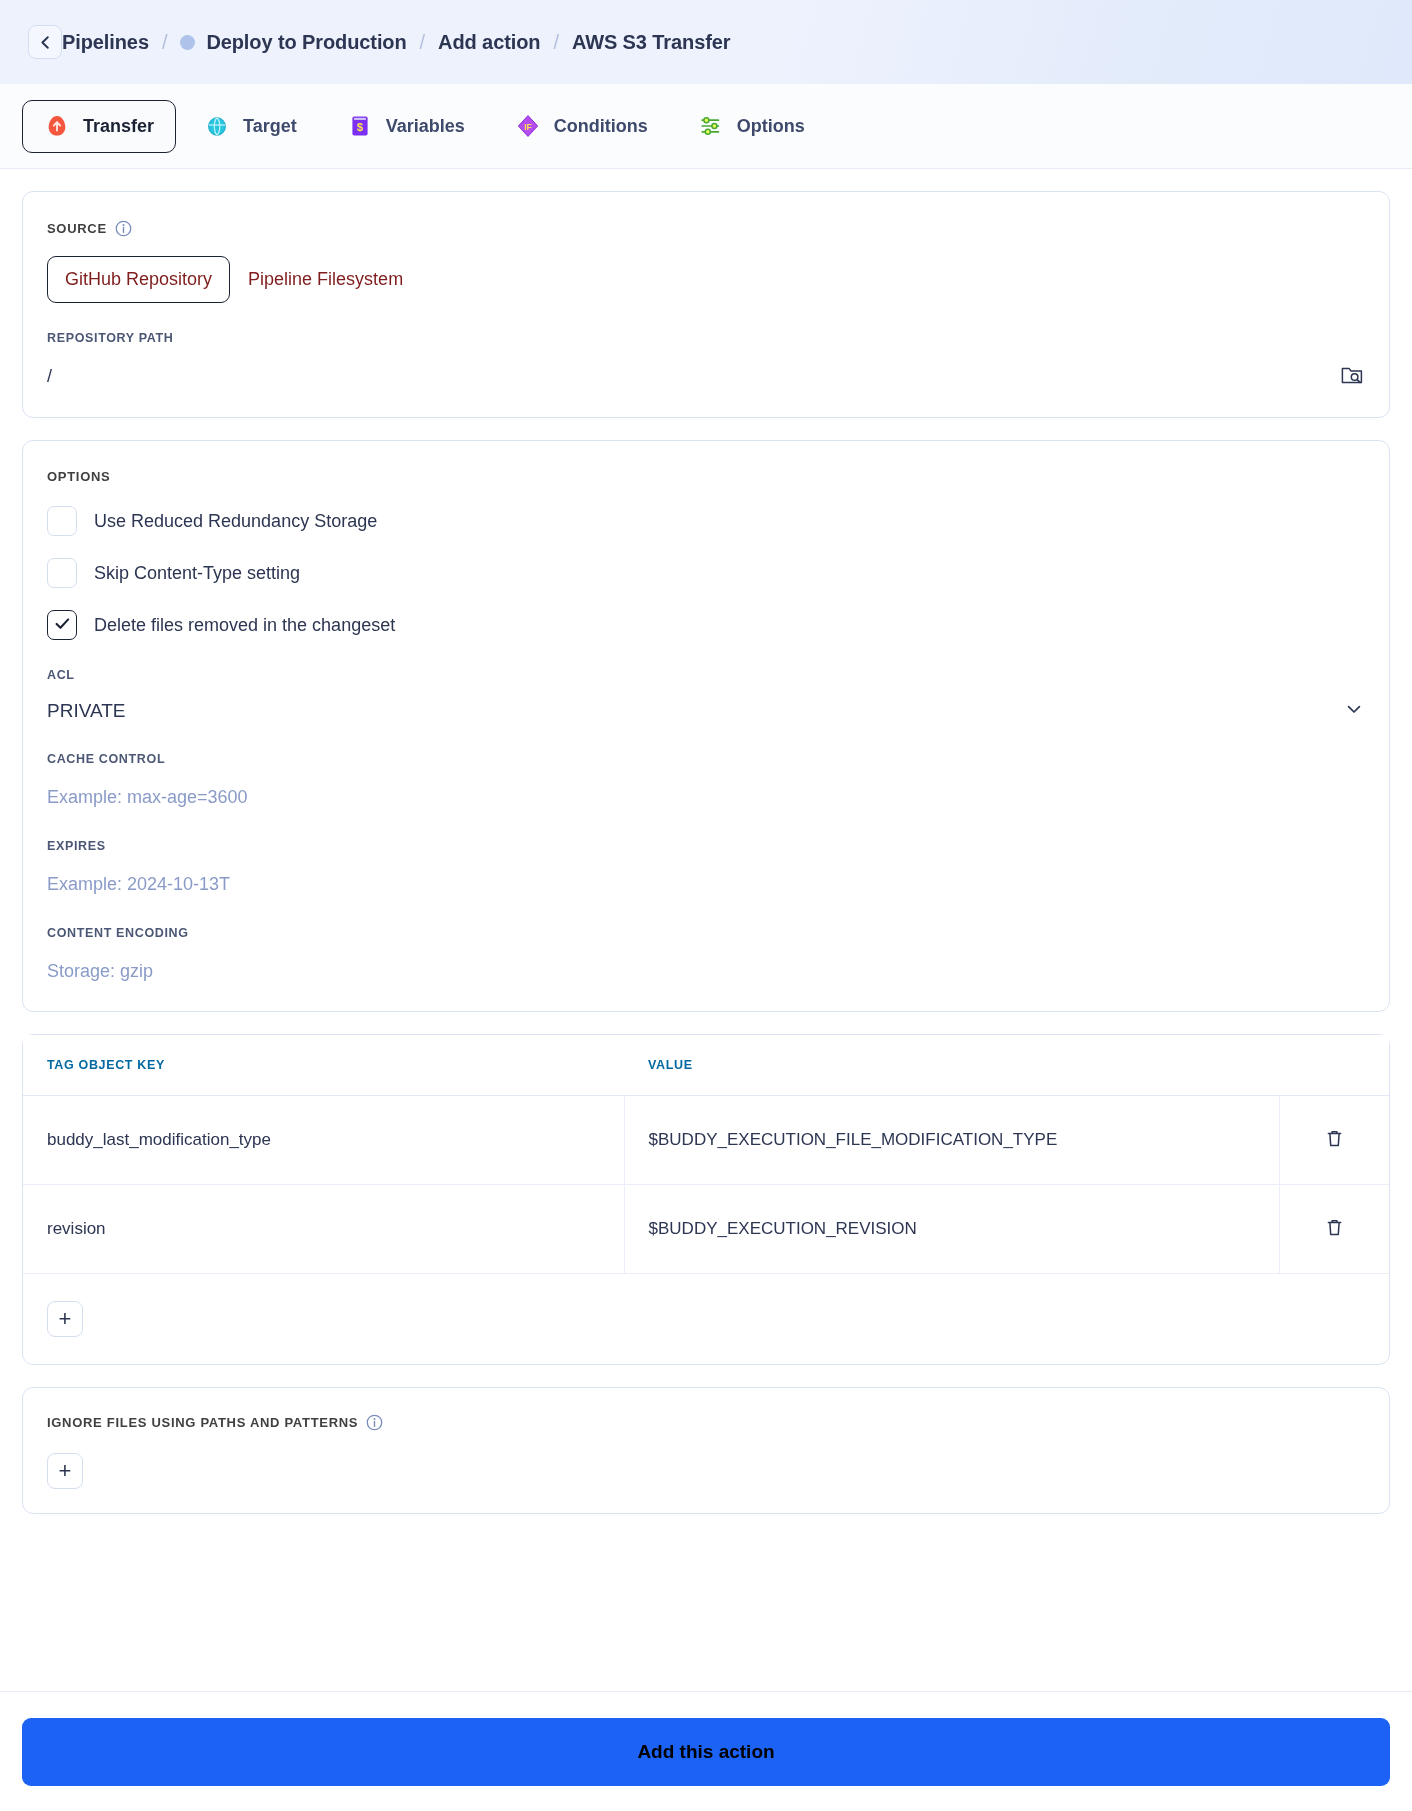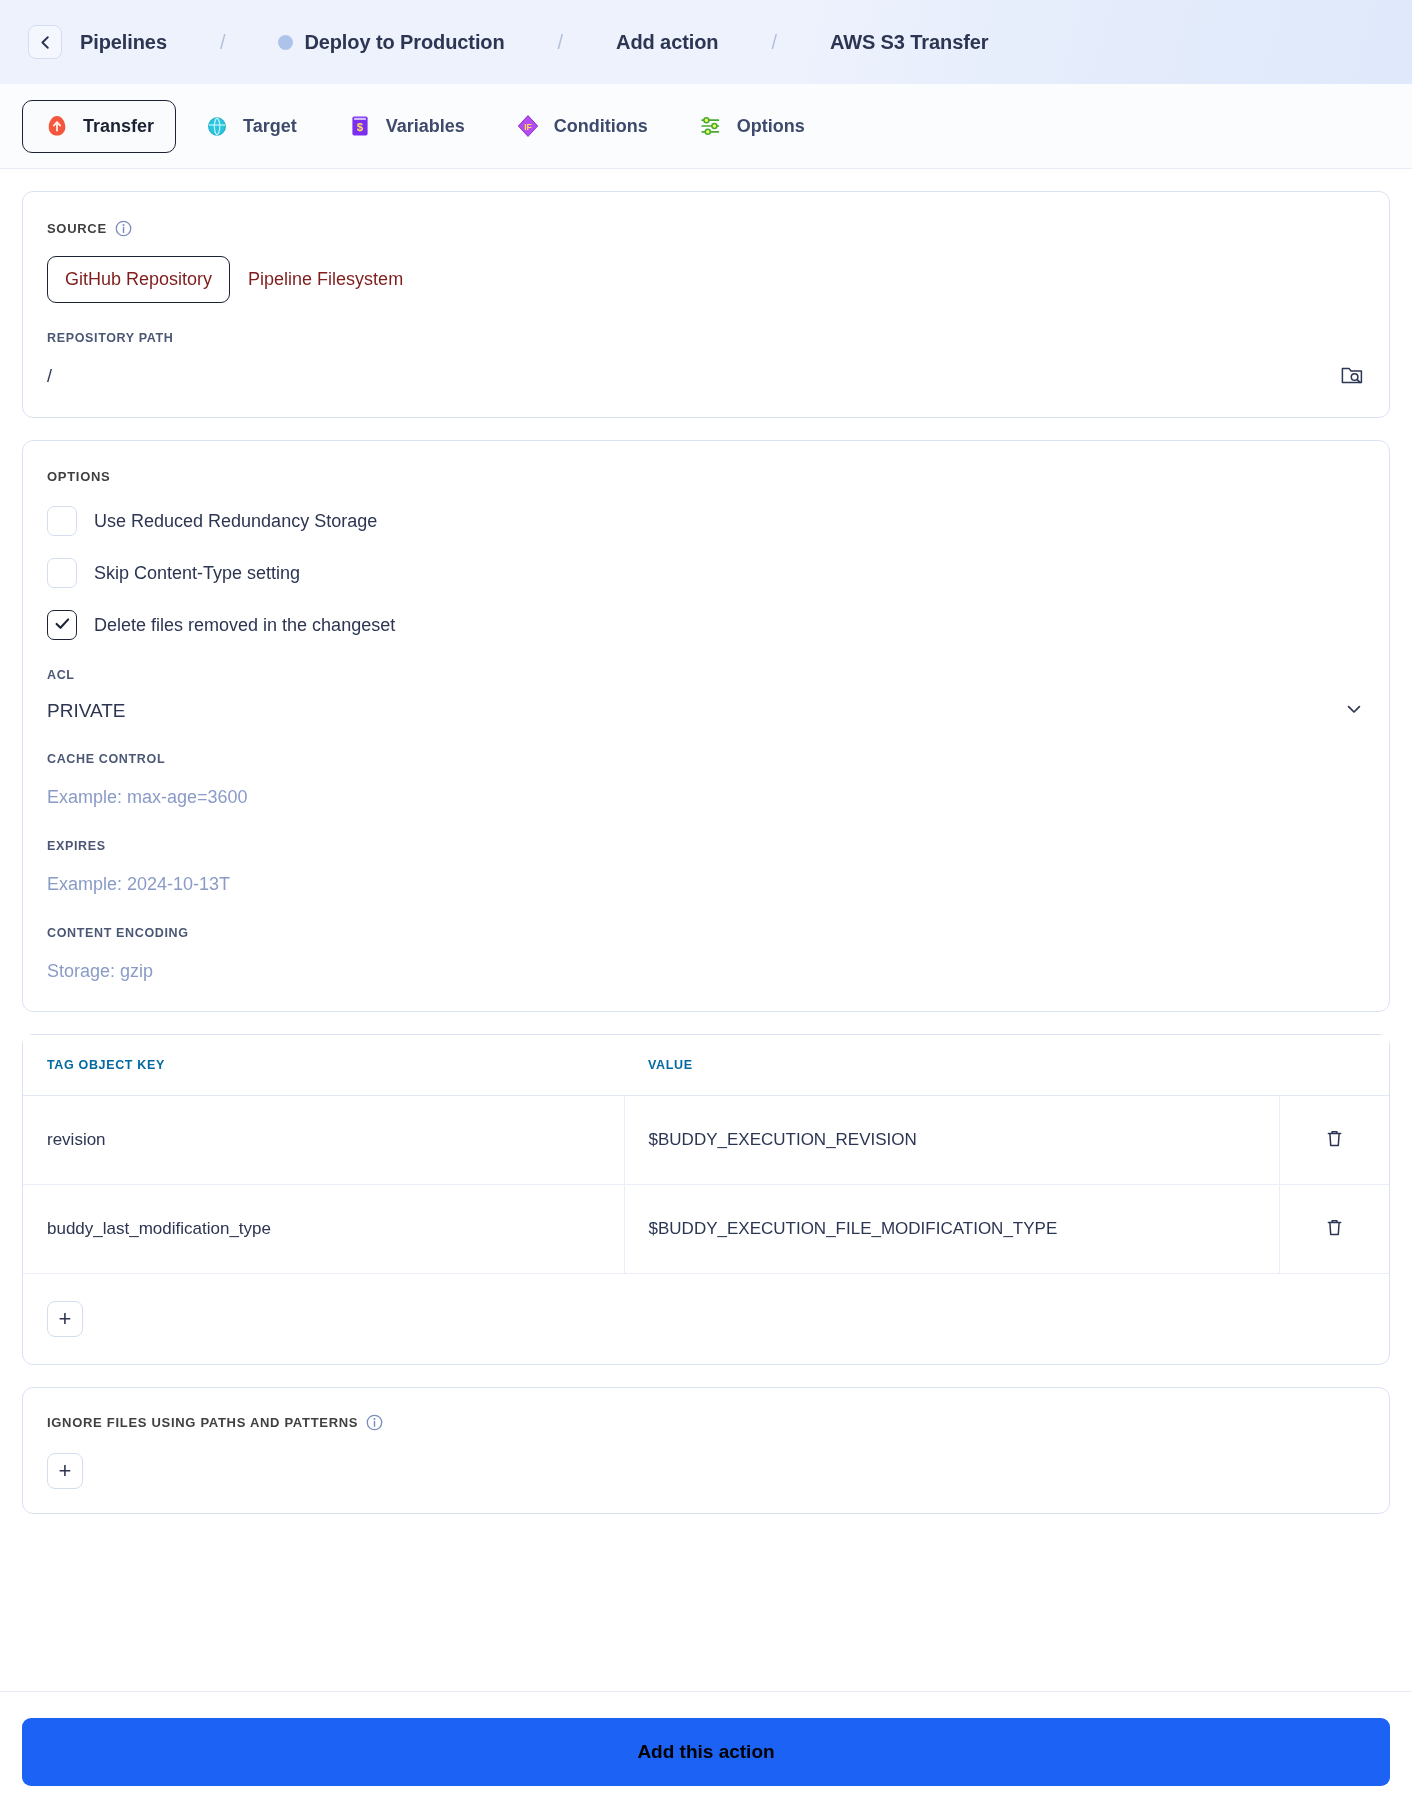--- a/index.html
+++ b/index.html
@@ -43,27 +43,25 @@
     align-items: center;
     justify-content: center;
     cursor: pointer;
     flex: none;
   }
   .back-btn svg { display: block; }
 
   .crumbs {
     display: flex;
     align-items: flex-end;
-    margin-left: 18px;
     font-size: 20px;
     font-weight: 700;
     color: #2c3552;
     letter-spacing: -0.1px;
     white-space: nowrap;
-    gap: 40px;
   }
   .crumb { cursor: pointer; }
   .crumb.static { cursor: default; }
   .sep {
     color: #b4c0de;
     margin: 0 13px;
     font-weight: 500;
   }
   .crumb-dot {
     width: 15px;
@@ -477,37 +475,37 @@
       <table class="tbl">
         <thead>
           <tr>
             <th class="col-key">TAG OBJECT KEY</th>
             <th class="col-val">VALUE</th>
             <th class="col-act"></th>
           </tr>
         </thead>
         <tbody>
           <tr>
-            <td class="col-key">revision</td>
-            <td class="col-val">$BUDDY_EXECUTION_REVISION</td>
+            <td class="col-key">buddy_last_modification_type</td>
+            <td class="col-val">$BUDDY_EXECUTION_FILE_MODIFICATION_TYPE</td>
             <td class="col-act">
               <button class="trash-btn">
                 <span>
                   <svg width="23" height="23" viewBox="0 0 23 23" fill="none">
                     <path d="M5.4 6.6 H17.6" stroke="#2c3552" stroke-width="1.5" stroke-linecap="round"></path>
                     <path d="M9.1 6.4 V4.8 H13.9 V6.4" stroke="#2c3552" stroke-width="1.5" stroke-linejoin="round"></path>
                     <path d="M6.9 6.8 L7.7 18.4 H15.3 L16.1 6.8" stroke="#2c3552" stroke-width="1.5" fill="none" stroke-linejoin="round"></path>
                   </svg>
                 </span>
               </button>
             </td>
           </tr>
           <tr>
-            <td class="col-key">buddy_last_modification_type</td>
-            <td class="col-val">$BUDDY_EXECUTION_FILE_MODIFICATION_TYPE</td>
+            <td class="col-key">revision</td>
+            <td class="col-val">$BUDDY_EXECUTION_REVISION</td>
             <td class="col-act">
               <button class="trash-btn">
                 <span>
                   <svg width="23" height="23" viewBox="0 0 23 23" fill="none">
                     <path d="M5.4 6.6 H17.6" stroke="#2c3552" stroke-width="1.5" stroke-linecap="round"></path>
                     <path d="M9.1 6.4 V4.8 H13.9 V6.4" stroke="#2c3552" stroke-width="1.5" stroke-linejoin="round"></path>
                     <path d="M6.9 6.8 L7.7 18.4 H15.3 L16.1 6.8" stroke="#2c3552" stroke-width="1.5" fill="none" stroke-linejoin="round"></path>
                   </svg>
                 </span>
               </button>

